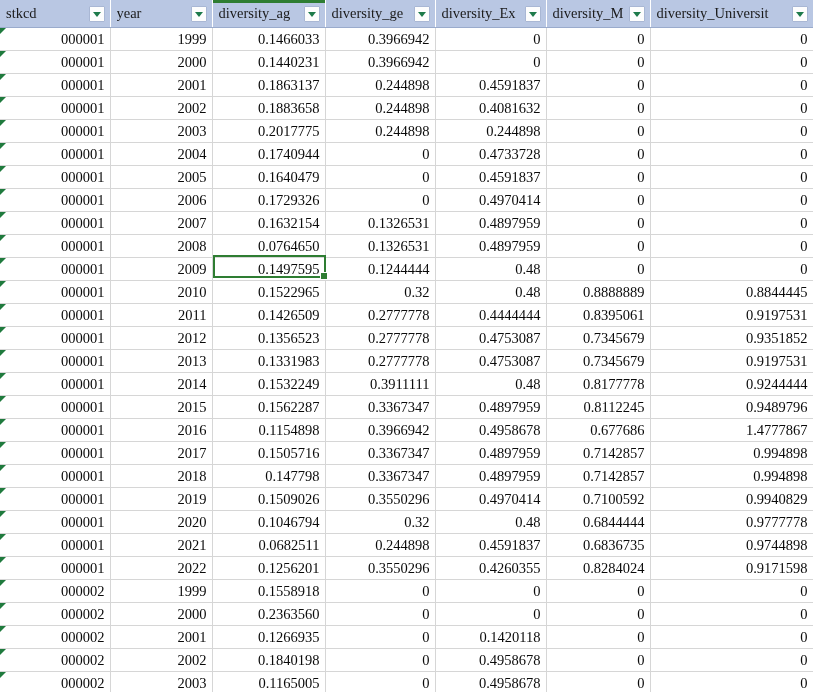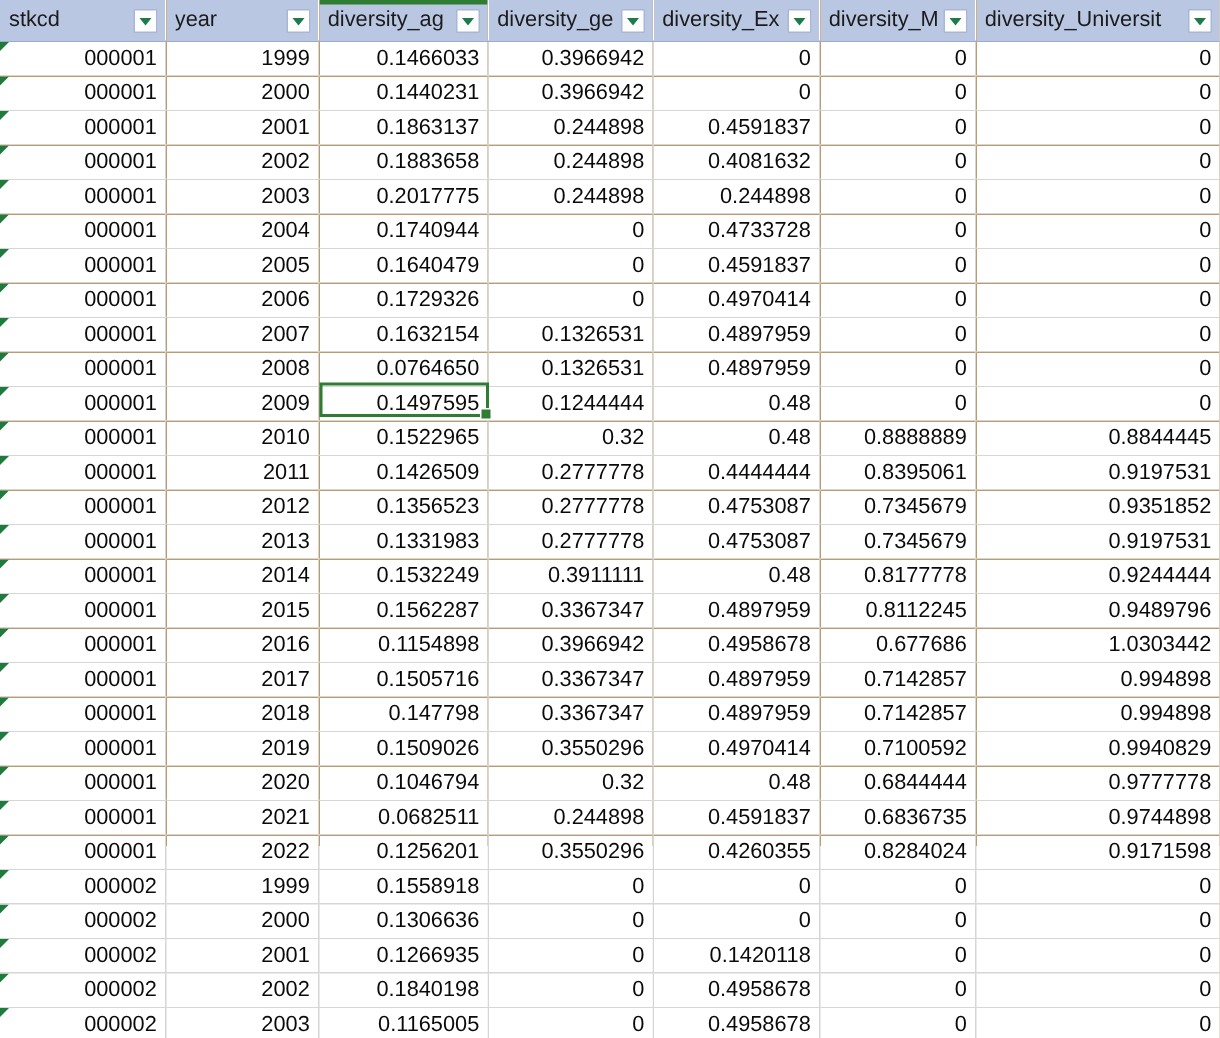--- a/index.html
+++ b/index.html
@@ -11,21 +11,22 @@
     width: 813px;
     height: 692px;
     overflow: hidden;
     font-family: "Liberation Sans", sans-serif;
   }
 
   #sheet {
     position: relative;
     width: 813px;
     height: 564px;
-    background: #a16207;
+    background: #fca5a5;
+    font-family: Liberation Serif, serif;
   }
 
   table.grid {
     border-collapse: collapse;
     table-layout: fixed;
     width: 813px;
   }
 
   
   tr.header-row th {
@@ -356,21 +357,21 @@
           <td class="num">0.8112245</td>
           <td class="num">0.9489796</td>
         </tr>
         <tr class="data-row">
           <td class="txt flagged">000001</td>
           <td class="num">2016</td>
           <td class="num">0.1154898</td>
           <td class="num">0.3966942</td>
           <td class="num">0.4958678</td>
           <td class="num">0.677686</td>
-          <td class="num">1.0303442</td>
+          <td class="num">1.4777867</td>
         </tr>
         <tr class="data-row">
           <td class="txt flagged">000001</td>
           <td class="num">2017</td>
           <td class="num">0.1505716</td>
           <td class="num">0.3367347</td>
           <td class="num">0.4897959</td>
           <td class="num">0.7142857</td>
           <td class="num">0.994898</td>
         </tr>
@@ -424,21 +425,21 @@
           <td class="num">1999</td>
           <td class="num">0.1558918</td>
           <td class="num">0</td>
           <td class="num">0</td>
           <td class="num">0</td>
           <td class="num">0</td>
         </tr>
         <tr class="data-row">
           <td class="txt flagged">000002</td>
           <td class="num">2000</td>
-          <td class="num">0.1306636</td>
+          <td class="num">0.2363560</td>
           <td class="num">0</td>
           <td class="num">0</td>
           <td class="num">0</td>
           <td class="num">0</td>
         </tr>
         <tr class="data-row">
           <td class="txt flagged">000002</td>
           <td class="num">2001</td>
           <td class="num">0.1266935</td>
           <td class="num">0</td>

